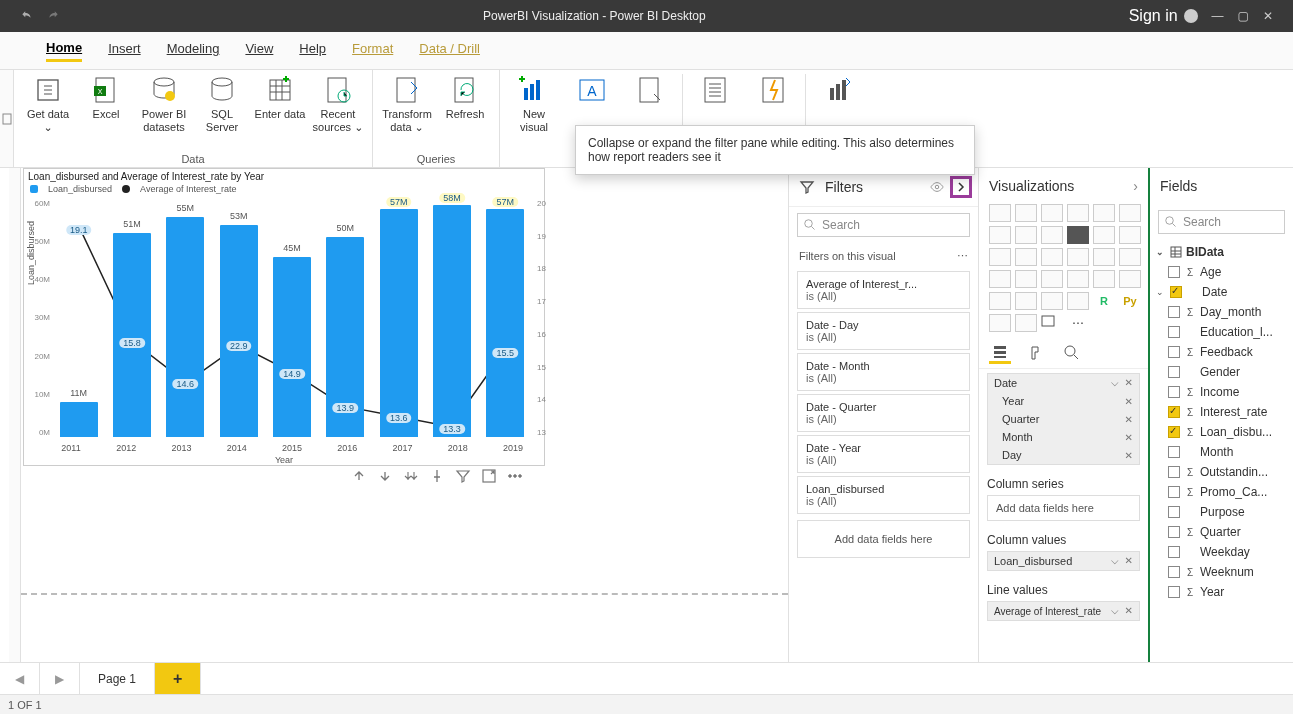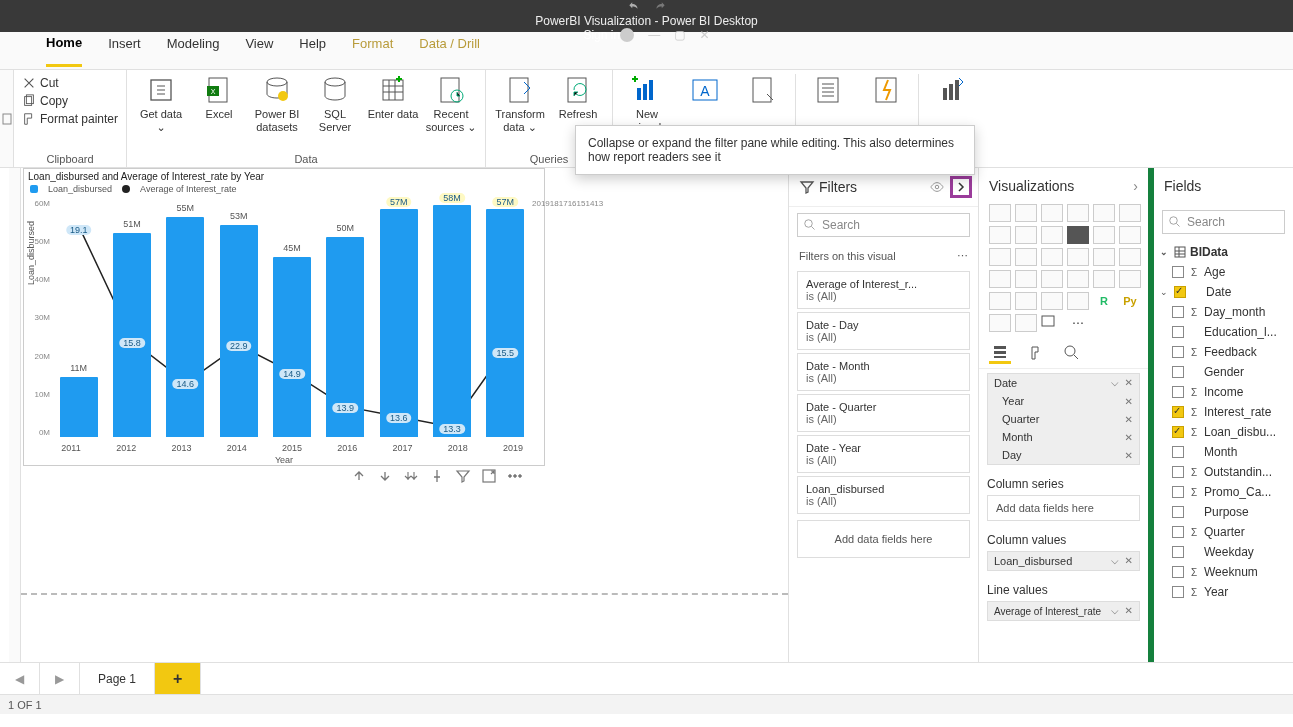--- a/index.html
+++ b/index.html
@@ -1,29 +1,29 @@
 <!DOCTYPE html>
 <html><head>
 <meta charset="utf-8">
 <style>
 * { box-sizing: border-box; margin: 0; padding: 0; font-family: "Segoe UI", Arial, sans-serif; }
 body { width: 1293px; height: 727px; background: #fff; overflow: hidden; font-size: 12px; color: #333; }
 
 
-.titlebar { height: 32px; background: #393939; color: #fff; display: flex; align-items: center; padding: 0 20px; flex-direction: column; }
+.titlebar { height: 32px; background: #393939; color: #fff; display: flex; align-items: center; padding: 0 20px; }
 .titlebar .tb-left { display: flex; gap: 12px; align-items: center; }
 .titlebar .tb-icon { width: 14px; height: 14px; opacity: 0.8; }
 .titlebar .tb-title { flex: 1; text-align: center; font-size: 12px; color: #eee; }
 .titlebar .tb-right { display: flex; align-items: center; gap: 14px; }
-.titlebar .tb-signin { display: flex; align-items: center; font-size: 12px; }
+.titlebar .tb-signin { display: flex; align-items: center; gap: 6px; font-size: 16px; }
 .titlebar .tb-avatar { width: 14px; height: 14px; border-radius: 50%; background: #ccc; }
 
 
 .menutabs { height: 38px; display: flex; align-items: center; gap: 26px; padding: 0 36px 0 46px; border-bottom: 1px solid #e0e0e0; background: #fafafa; font-size: 13px; }
-.menutabs .tab { color: #333; cursor: pointer; padding-bottom: 14px; }
+.menutabs .tab { color: #333; cursor: pointer; padding-bottom: 4px; text-decoration: underline; }
 .menutabs .tab.active { color: #000; border-bottom: 3px solid #f2c811; font-weight: 600; }
 .menutabs .tab.disabled { color: #b89b3a; }
 
 
 .ribbon { height: 98px; background: #fff; display: flex; border-bottom: 1px solid #e0e0e0; }
 .ribbon .slim { width: 14px; border-right: 1px solid #e0e0e0; background:#fafafa; display:flex; flex-direction:column; align-items:center; justify-content:center; gap:6px; font-size:9px; color:#555;}
 .ribbon .group { border-right: 1px solid #e0e0e0; padding: 4px 8px 2px 8px; display: flex; flex-direction: column; justify-content: space-between; }
 .ribbon .group .items { display: flex; gap: 6px; align-items:flex-start; }
 .ribbon .group .grp-label { text-align: center; font-size: 11px; color: #555; padding-top:2px; }
 .ribbon .smallbtn { display: flex; align-items: center; gap: 4px; font-size: 12px; color: #333; padding: 2px 0; }
@@ -48,30 +48,30 @@
 .visual .v-legend .sw { width:8px; height:8px; border-radius:2px; display:inline-block; }
 .visual .chart { position:absolute; left:28px; top:30px; right:12px; bottom:28px; }
 .visual .chart .plot { position:relative; width:100%; height:100%; }
 .visual .chart .bar { position:absolute; bottom:0; width:38px; background:#1f9bf0; border-radius:1px 1px 0 0; }
 .visual .chart .bar .blabel { position:absolute; top:-14px; left:50%; transform:translateX(-50%); font-size:9px; color:#555; }
 .visual .chart .bar .blabel.pill { background:#fef9c3; padding:0 4px; border-radius:6px; color:#1a5b86; top:-12px; }
 .visual .chart .linebadge { position:absolute; font-size:9px; background:#cfe7f8; border-radius:6px; padding:0 4px; color:#1a5b86; transform:translate(-50%,-50%); }
 .visual .chart svg.trend { position:absolute; left:0; top:0; width:100%; height:100%; overflow:visible; }
 .visual .ylab { position:absolute; left:2px; top:50%; transform: rotate(-90deg) translateX(50%); transform-origin:left top; font-size:9px; color:#555; }
 .visual .yticks { position:absolute; left:10px; top:30px; bottom:28px; width:16px; display:flex; flex-direction:column; justify-content:space-between; font-size:8px; color:#888; text-align:right;}
-.visual .y2ticks { position:absolute; right:-2px; top:30px; bottom:28px; width:14px; display:flex; flex-direction:row; justify-content:space-between; font-size:8px; color:#888; text-align:right;}
+.visual .y2ticks { position:absolute; right:-2px; top:30px; bottom:28px; width:14px; display:flex; flex-direction:column; justify-content:space-between; font-size:8px; color:#888; text-align:right;}
 .visual .xticks { position:absolute; left:28px; right:12px; bottom:12px; display:flex; justify-content:space-between; font-size:9px; color:#555;}
 .visual .xlab { position:absolute; left:0; right:0; bottom:0; text-align:center; font-size:9px; color:#555;}
 .visual-toolbar { position:absolute; left:330px; top:300px; display:flex; gap:10px; }
 .visual-toolbar .tb { width:16px; height:16px; stroke:#777; fill:none; }
 
 
 .filters { width: 190px; border-left:1px solid #e0e0e0; background:#fff; display:flex; flex-direction:column; }
 .filters .f-header { display:flex; align-items:center; justify-content:space-between; padding:8px 6px 8px 10px; border-bottom:1px solid #eee; }
-.filters .f-header .ftxt { display:flex; align-items:center; gap:4px; font-size:14px; color:#333;}
+.filters .f-header .ftxt { display:flex; align-items:center; gap:10px; font-size:14px; color:#333;}
 .filters .f-header .collapse { width:22px; height:22px; border:3px solid #9b3c9b; display:flex; align-items:center; justify-content:center; }
 .filters .search, .fields .search { display:flex; align-items:center; gap:6px; border:1px solid #ccc; margin:6px 8px; padding:4px 6px; font-size:12px; color:#888; }
 .filters .section-label { font-size:11px; color:#555; padding:6px 10px; display:flex; justify-content:space-between; align-items:center;}
 .filters .fcard, .filters .addcard { border:1px solid #ddd; margin:3px 8px; padding:6px 8px; font-size:11px; color:#333; }
 .filters .fcard .fval { color:#666; font-size:11px; }
 .filters .addcard { text-align:center; color:#555; padding:12px 8px; }
 
 
 .vizpane { width: 170px; border-left:1px solid #e0e0e0; background:#fff; display:flex; flex-direction:column; overflow:hidden;}
 .vizpane .v-header { display:flex; align-items:center; justify-content:space-between; padding:10px; font-size:14px; }
@@ -84,21 +84,21 @@
 .vizpane .tabs .t { width:22px; height:22px; display:flex; align-items:center; justify-content:center; }
 .vizpane .tabs .t.active { border-bottom:3px solid #f2c811; }
 .vizpane .well { margin:4px 8px; }
 .vizpane .well .wlabel { font-size:12px; color:#333; padding:4px 0;}
 .vizpane .well .wbox { background:#eee; border:1px solid #ddd; }
 .vizpane .well .wrow { display:flex; align-items:center; justify-content:space-between; padding:3px 6px; font-size:11px; color:#333;}
 .vizpane .well .wrow .wacts { display:flex; gap:6px; color:#777; font-size:10px;}
 .vizpane .well .wplaceholder { background:#fff; border:1px solid #ddd; padding:6px 8px; font-size:11px; color:#555; }
 
 
-.fields { width: 145px; border-left:6px solid #15803d; background:#fff; display:flex; flex-direction:column;}
+.fields { width: 145px; border-left:2px solid #15803d; background:#fff; display:flex; flex-direction:column;}
 .fields .fld-header { padding:10px; font-size:14px; }
 .fields .tree { padding: 2px 4px; font-size:12px; }
 .fields .tree .node { display:flex; align-items:center; gap:4px; padding:3px 2px; white-space:nowrap; overflow:hidden; text-overflow:ellipsis;}
 .fields .tree .node .cb { width:12px; height:12px; border:1px solid #888; flex-shrink:0; }
 .fields .tree .node .cb.chk { background:#f2c811; border-color:#c9a100; position:relative;}
 .fields .tree .node .cb.chk::after { content:"✓"; position:absolute; left:0; top:-2px; font-size:10px; color:#333;}
 .fields .tree .node .sig { width:12px; font-size:10px; color:#555; text-align:center; }
 .fields .tree .node.table { font-weight:600; }
 .fields .tree .caret { width:10px; font-size:9px; color:#555;}
 
@@ -146,44 +146,20 @@
   <div class="tab disabled">Format</div>
   <div class="tab disabled">Data / Drill</div>
 </div>
 
 <div class="ribbon">
   <div class="slim">
       <svg width="10" height="12" viewBox="0 0 10 12">
         <rect x="1" y="1" width="8" height="10" fill="none" stroke="#888"></rect>
       </svg>
     </div>
-  <div class="group">
-    <div>
-      <div class="smallbtn">
-          <svg class="ico" viewBox="0 0 16 16">
-            <path d="M3 3l10 10M13 3L3 13" stroke="#555" stroke-width="1.3"></path>
-          </svg>
-          <span>Cut</span>
-        </div>
-      <div class="smallbtn">
-          <svg class="ico" viewBox="0 0 16 16">
-            <rect x="3" y="3" width="8" height="10" fill="none" stroke="#555"></rect>
-            <rect x="5" y="1" width="8" height="10" fill="none" stroke="#555"></rect>
-          </svg>
-          <span>Copy</span>
-        </div>
-      <div class="smallbtn">
-          <svg class="ico" viewBox="0 0 16 16">
-            <path d="M3 2h8v5H6v7H3z" fill="none" stroke="#555"></path>
-          </svg>
-          <span>Format painter</span>
-        </div>
-    </div>
-    <div class="grp-label">Clipboard</div>
-  </div>
   <div class="group">
     <div class="items">
       <div class="bigbtn">
           <svg class="ico" viewBox="0 0 32 32">
             <rect x="6" y="6" width="20" height="20" fill="none" stroke="#555" stroke-width="1.3"></rect>
             <path d="M12 12h8M12 16h8M12 20h8" stroke="#555"></path>
           </svg>
           <div class="lbl">Get data ⌄</div>
         </div>
       <div class="bigbtn">
@@ -346,21 +322,21 @@
               <circle cx="26.666666666666668" cy="30.857142857142804" r="2.5" fill="#222"></circle>
               <circle cx="80" cy="144" r="2.5" fill="#222"></circle>
               <circle cx="133.33333333333334" cy="185.14285714285717" r="2.5" fill="#222"></circle>
               <circle cx="186.66666666666666" cy="147.42857142857144" r="2.5" fill="#222"></circle>
               <circle cx="240" cy="174.85714285714283" r="2.5" fill="#222"></circle>
               <circle cx="293.33333333333337" cy="209.14285714285714" r="2.5" fill="#222"></circle>
               <circle cx="346.6666666666667" cy="219.42857142857144" r="2.5" fill="#222"></circle>
               <circle cx="400.00000000000006" cy="229.7142857142857" r="2.5" fill="#222"></circle>
               <circle cx="453.33333333333337" cy="154.28571428571428" r="2.5" fill="#222"></circle>
             </svg>
-      <div class="bar" style="left: 7.66667px; height: 60px;">
+      <div class="bar" style="left: 7.66667px; height: 35px;">
               <div class="blabel">11M</div>
             </div>
             <div class="linebadge" style="left: 26.6667px; top: 30.8571px;">19.1</div>
             <div class="bar" style="left: 61px; height: 204px;">
               <div class="blabel">51M</div>
             </div>
             <div class="linebadge" style="left: 80px; top: 144px;">15.8</div>
             <div class="bar" style="left: 114.333px; height: 220px;">
               <div class="blabel">55M</div>
             </div>

